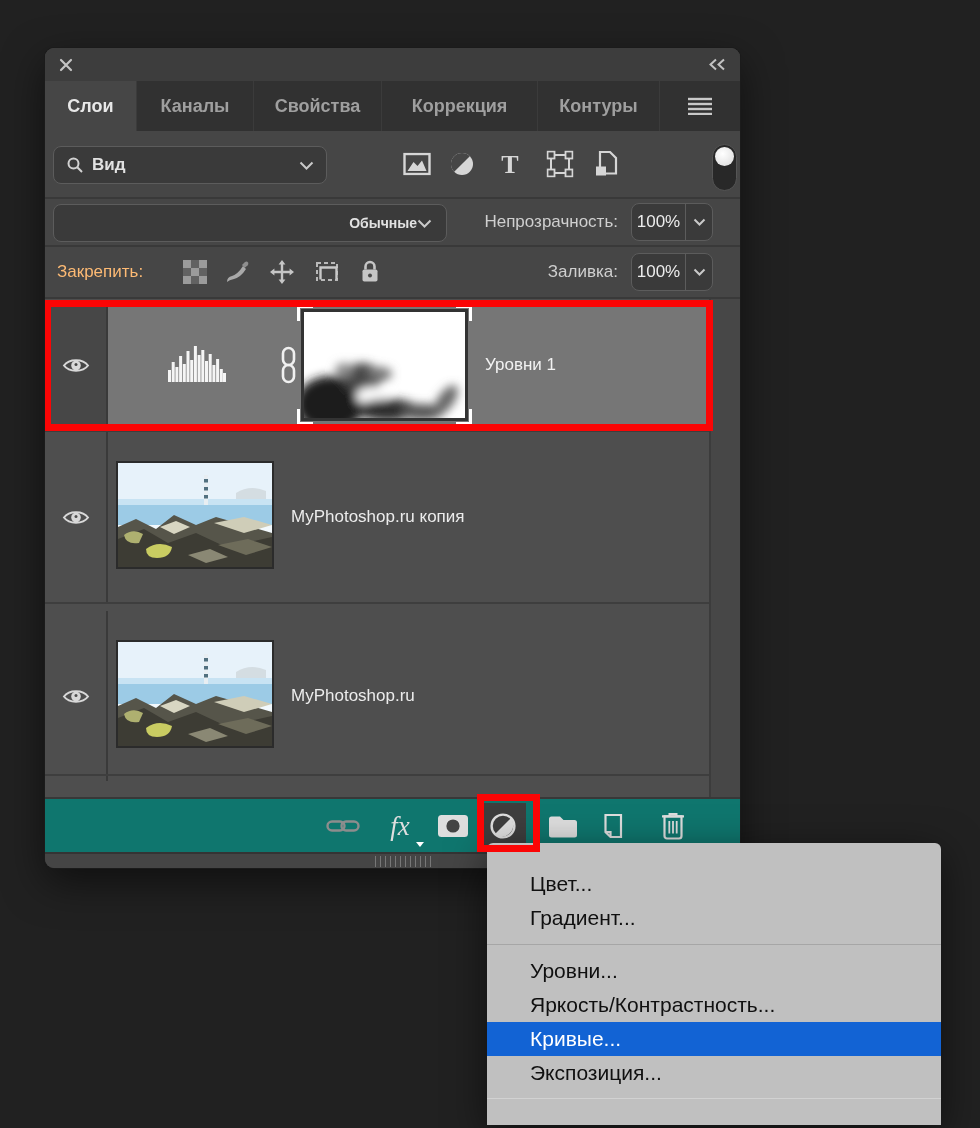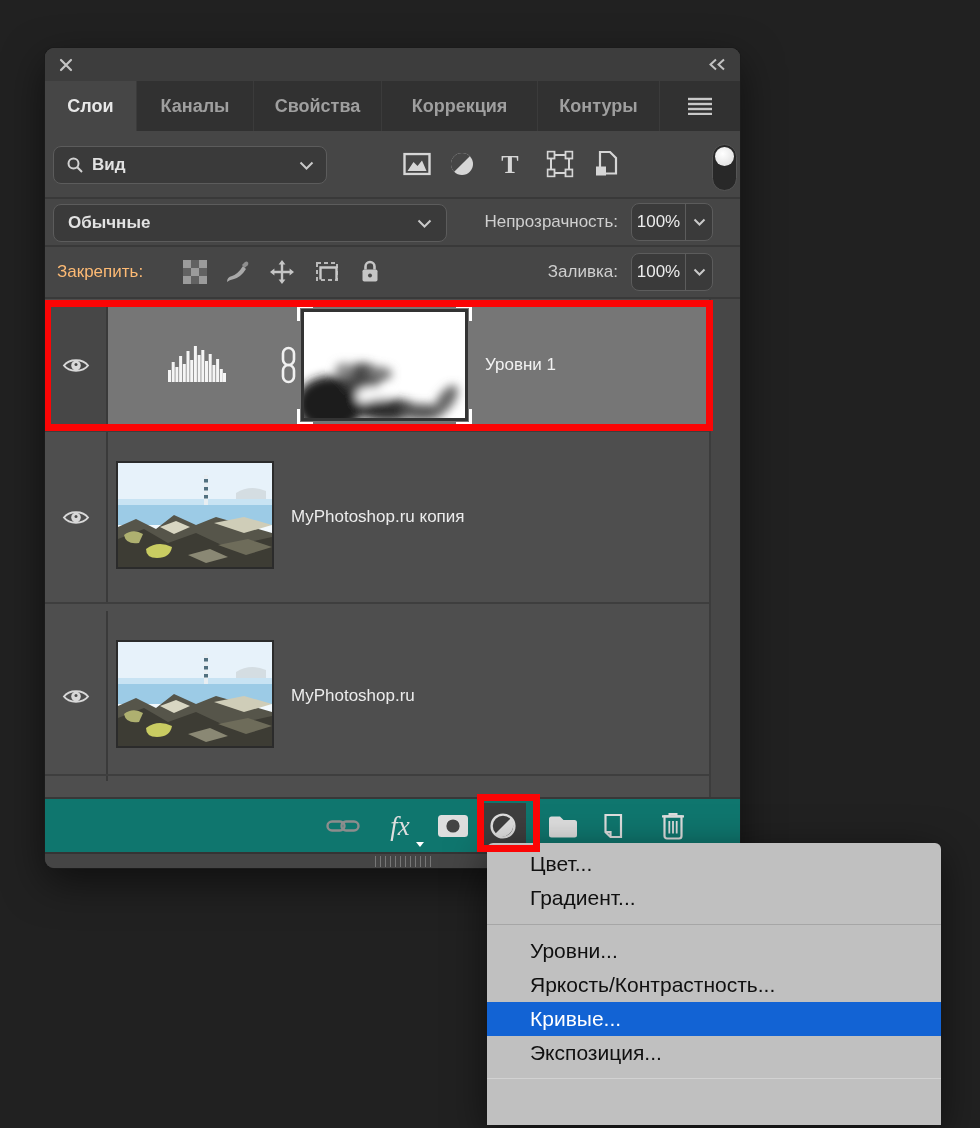--- a/index.html
+++ b/index.html
@@ -46,21 +46,21 @@
     position:absolute; left:2px; top:2px; width:19px; height:19px; border-radius:50%;
     background:radial-gradient(circle at 40% 35%, #ffffff, #d9d9d9);
   }
 
   .blend-row { position:relative; height:48px; border-bottom:2px solid #393939; }
   .dropdown {
     position:absolute; left:8px; top:5px; width:394px; height:38px;
     background:#3a3a3a; border:1px solid #5c5c5c; border-radius:8px;
     display:flex; align-items:center; padding:0 14px;
   }
-  .dropdown .lbl { font-size:17px; font-weight:bold; color:#e2e2e2; flex:1; }
+  .dropdown .lbl { font-size:14px; font-weight:bold; color:#e2e2e2; flex:1;text-align:right; }
   .row-label { position:absolute; right:122px; top:50%; transform:translateY(-50%);
     font-size:17px; color:#cfcfcf; }
   .valbox {
     position:absolute; right:27px; top:50%; transform:translateY(-50%);
     width:82px; height:38px; background:#3a3a3a; border:1px solid #5c5c5c; border-radius:8px;
     display:flex; align-items:stretch; overflow:hidden;
   }
   .valbox .val { flex:1; display:flex; align-items:center; justify-content:center;
     font-size:17px; color:#ececec; }
   .valbox .chev { width:27px; border-left:1px solid #5c5c5c; display:flex; align-items:center; justify-content:center; }
@@ -103,21 +103,21 @@
 
   
   .redbox { position:absolute; border:7px solid #fb0505; z-index:60; pointer-events:none; }
   .redbox-layer { left:-1px; top:252px; width:669px; height:131px; }
   .redbox-adj { left:432px; top:746px; width:63px; height:58px; }
 
   
   .ctx-menu {
     position:absolute; left:487px; top:843px; width:454px; height:282px;
     background:#c0c0c0; border-radius:6px 6px 0 0; z-index:30;
-    box-shadow:0 10px 40px rgba(0,0,0,.55); padding-top:4px; overflow:hidden;
+    box-shadow:0 10px 40px rgba(0,0,0,.55); padding-top:24px; overflow:hidden;
   }
   .ctx-item { height:34px; line-height:34px; padding-left:43px; font-size:21px; color:#101010; cursor:default; white-space:nowrap; }
   .ctx-item.selected { background:#1263d4; color:#ffffff; }
   .ctx-sep { height:1px; background:#a6a6a6; margin:9px 0; }
   .ctx-sep.light { background:#d2d2d2; margin:8px 0 0 0; }
 </style>
 </head>
 <body>
 
 <div class="panel">

